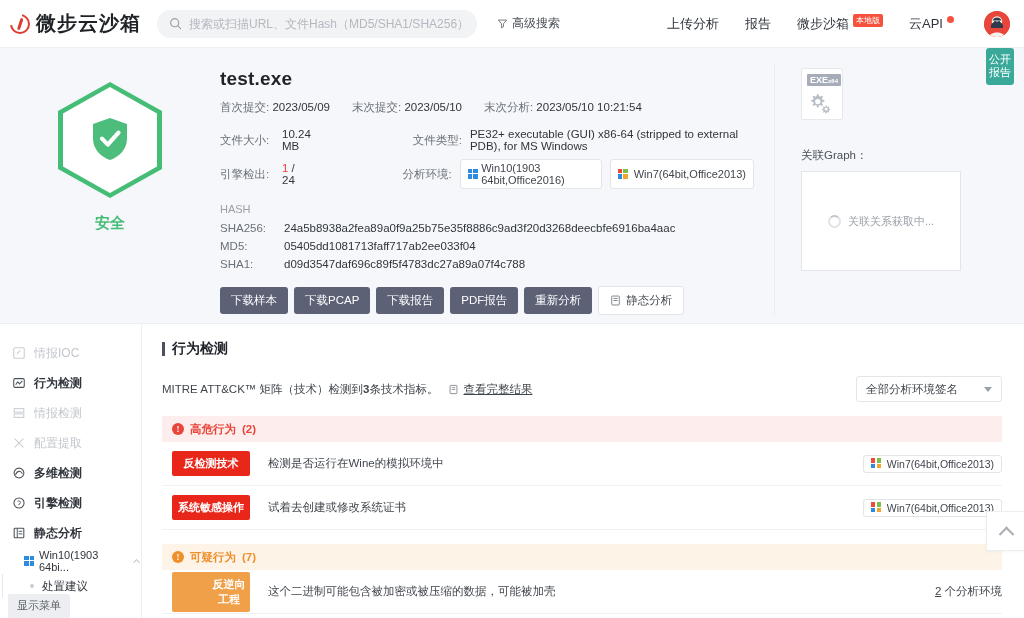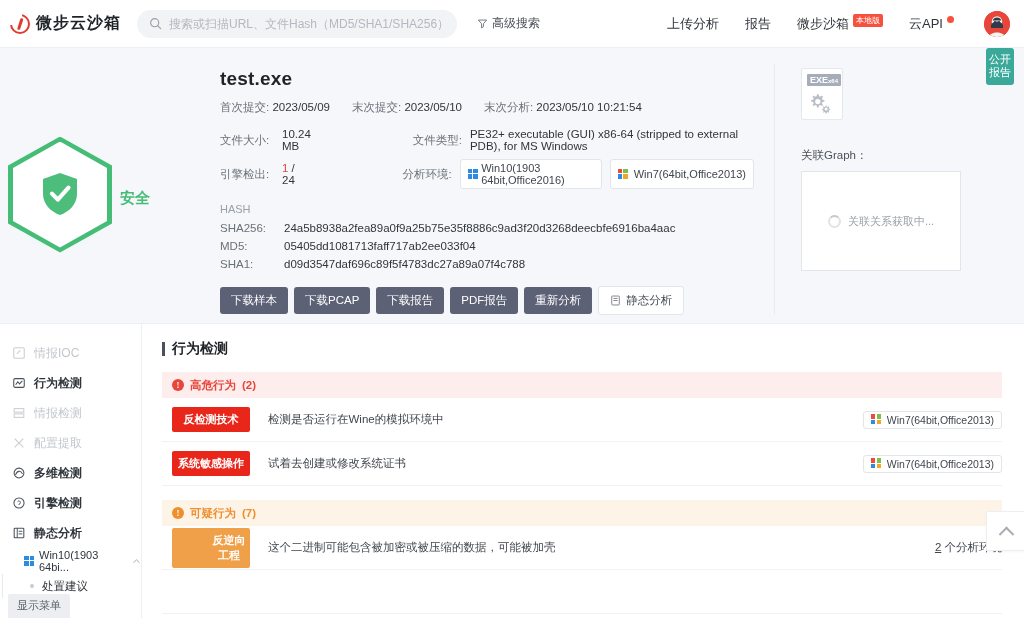--- a/index.html
+++ b/index.html
@@ -30,21 +30,21 @@
     display: inline-block;
   }
   .brand-mark::after{
     content:""; position:absolute; left:50%; top:2px; width:2.5px; height:12px;
     background:#e03b2f; transform: translateX(-50%) rotate(18deg); border-radius:2px;
   }
   .brand-mark::before{
     content:""; position:absolute; left:-2.5px; top:-2.5px; width:12px;height:12px;
     background:#ffffff; border-radius: 50% 0 0 0;
   }
-  .brand-name { font-size: 16px; font-weight: bold; color: #1f2328; letter-spacing: 1px; }
+  .brand-name { font-size: 20px; font-weight: bold; color: #1f2328; letter-spacing: 1px; }
 
   .search-wrap {
     margin-left: 16px;
     width: 320px; height: 28px;
     background: #f2f3f5;
     border-radius: 14px;
     display: flex; align-items: center;
     padding: 0 12px;
     gap: 7px;
   }
@@ -92,21 +92,21 @@
 
   
   .summary {
     position: relative;
     background: #f5f7fa;
     padding: 16px 0 8px;
     display: flex;
   }
   .verdict {
     width: 220px;
-    display: flex; flex-direction: row; align-items: center;
+    display: flex; flex-direction: column; align-items: center;
     padding-top: 10px;
   }
   .hexwrap { position: relative; width: 120px; height: 132px; }
   .hexwrap .glow{
     position:absolute; inset:0;
     background: radial-gradient(circle at 50% 50%, rgba(70,190,120,0.14), rgba(70,190,120,0) 62%);
   }
   .hex-outer {
     position:absolute; left:8px; top:8px;
     width: 104px; height: 116px;
@@ -590,20 +590,39 @@
 
     </div>
   </div>
 
   <div class="content">
     <div class="sec-title">
       <span class="sec-bar"></span>
       <span>行为检测</span>
     </div>
 
+    <div class="mitre">
+      <span>MITRE ATT&amp;CK™ 矩阵（技术）检测到 </span>
+      <b>3</b>
+      <span> 条技术指标。</span>
+      <span class="mitre-link">
+        <span class="ico">
+          <svg width="11" height="11" viewBox="0 0 16 16">
+              <rect x="3" y="2" width="10" height="12" rx="1" fill="none" stroke="#6b7179" stroke-width="1.1"></rect>
+              <line x1="5.4" y1="5.4" x2="10.6" y2="5.4" stroke="#6b7179" stroke-width="1"></line>
+              <line x1="5.4" y1="8" x2="10.6" y2="8" stroke="#6b7179" stroke-width="1"></line>
+            </svg>
+        </span>
+        <span>查看完整结果</span>
+      </span>
+      <span class="env-select">
+        <span>全部分析环境签名</span>
+        <span class="caret"></span>
+      </span>
+    </div>
 
     <div class="group-hdr high">
       <span class="warn-ico high">!</span>
       <span>高危行为</span>
       <span>(2)</span>
     </div>
 
     <div class="brow">
       <span class="tag high">反检测技术</span>
       <span class="bdesc">检测是否运行在Wine的模拟环境中</span>

